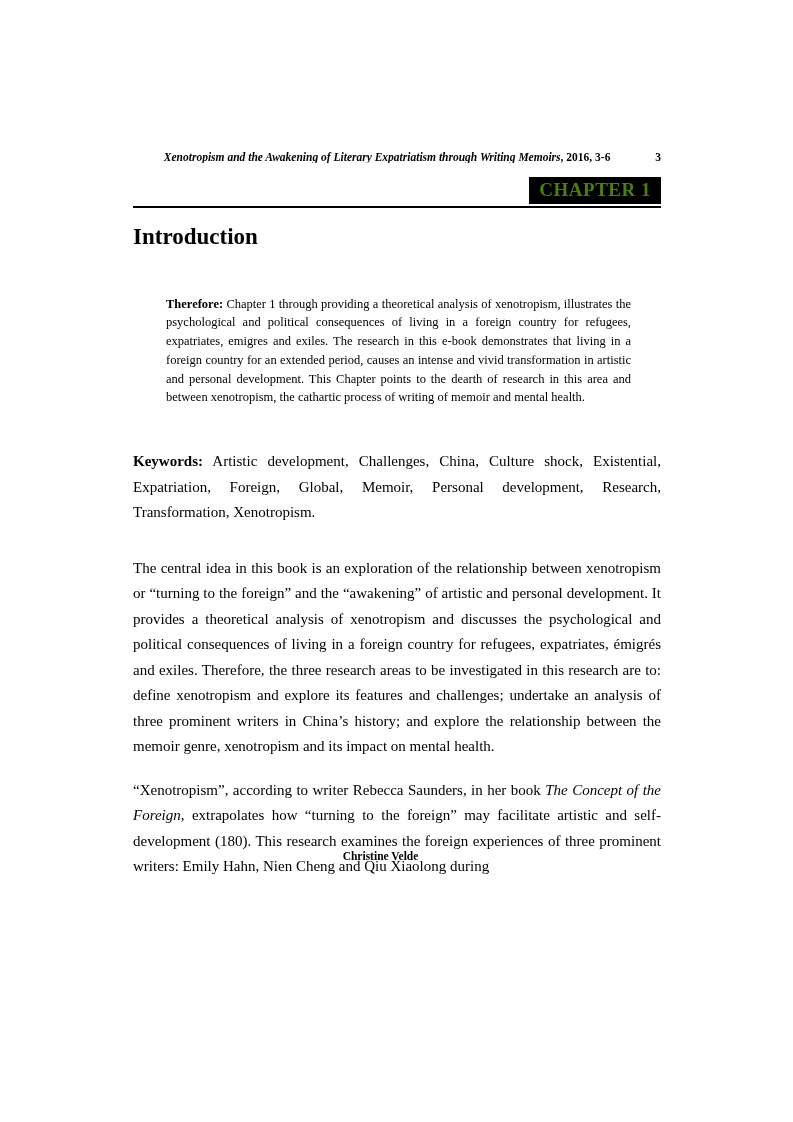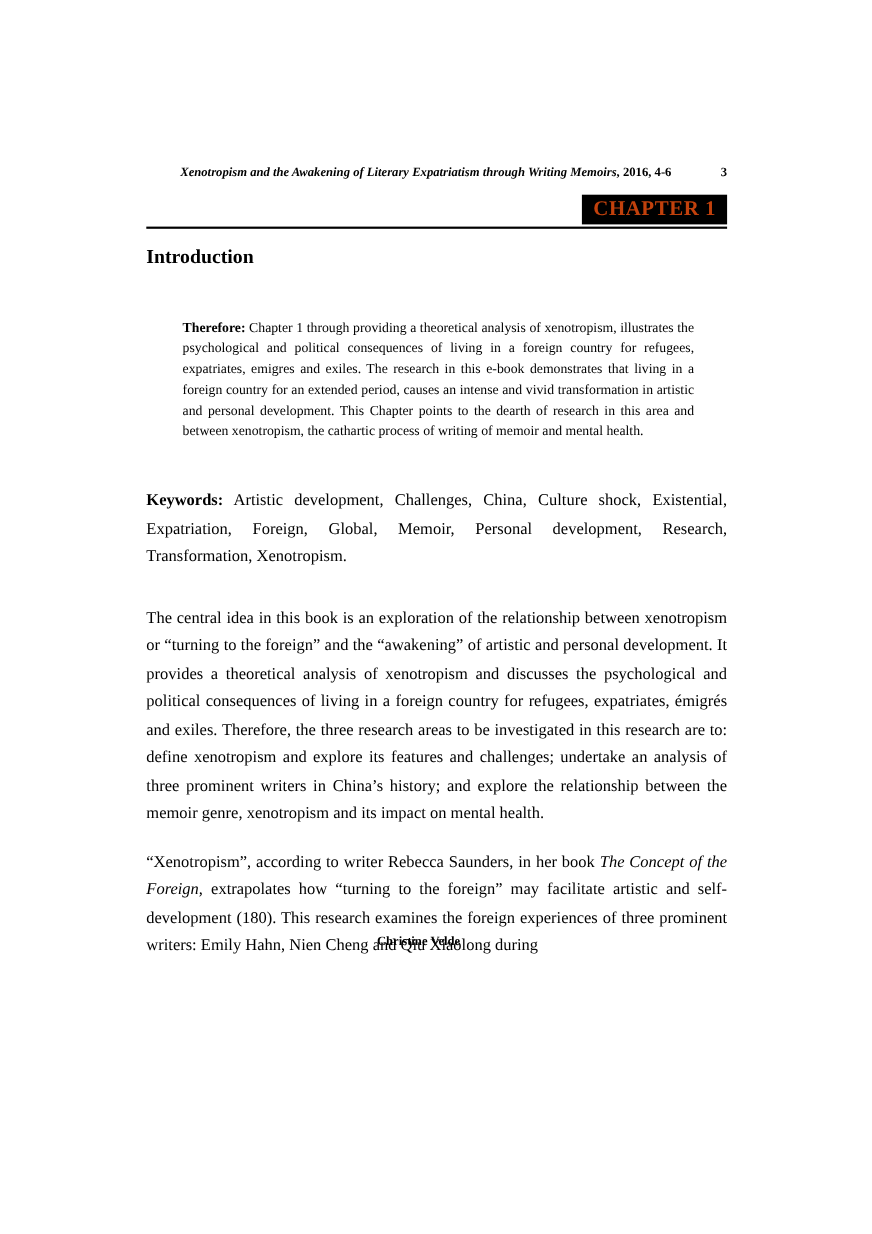--- a/index.html
+++ b/index.html
@@ -36,21 +36,21 @@
   .rh-italic { font-style: italic; }
   .rh-page {
     margin-left: 14px;
   }
   
   .chapter-badge {
     position: absolute;
     top: 177px;
     right: 132px;
     background: #000000;
-    color: #c2410c;
+    color: #4d7c0f;
     font-size: 19px;
     font-weight: bold;
     padding: 2px 10px 3px 10px;
     letter-spacing: 0.5px;
   }
   .header-rule {
     position: absolute;
     top: 206px;
     left: 133px;
     width: 528px;
@@ -58,21 +58,21 @@
   }
   
   .content {
     position: absolute;
     top: 221px;
     left: 133px;
     width: 528px;
   }
   .chapter-title {
     margin: 2px 0 0 0;
-    font-size: 18px;
+    font-size: 23px;
     font-weight: bold;
     line-height: 1.2;
   }
   .abstract {
     margin: 44px 30px 0 33px;
     font-size: 12.5px;
     line-height: 1.5;
     text-align: justify;
   }
   .keywords {
@@ -102,21 +102,21 @@
     font-weight: bold;
     line-height: 1.3;
   }
 </style>
 </head>
 <body>
 
 <div class="page">
 
   <div class="running-head">
-    <span class="rh-title"><span class="rh-italic">Xenotropism and the Awakening of Literary Expatriatism through Writing Memoirs</span><span>, 2016, 4-6</span></span>
+    <span class="rh-title"><span class="rh-italic">Xenotropism and the Awakening of Literary Expatriatism through Writing Memoirs</span><span>, 2016, 3-6</span></span>
     <span class="rh-page">3</span>
   </div>
 
   <div class="chapter-badge">CHAPTER 1</div>
 
   <div class="header-rule"></div>
 
   <div class="content">
 
     <h1 class="chapter-title">Introduction</h1>

